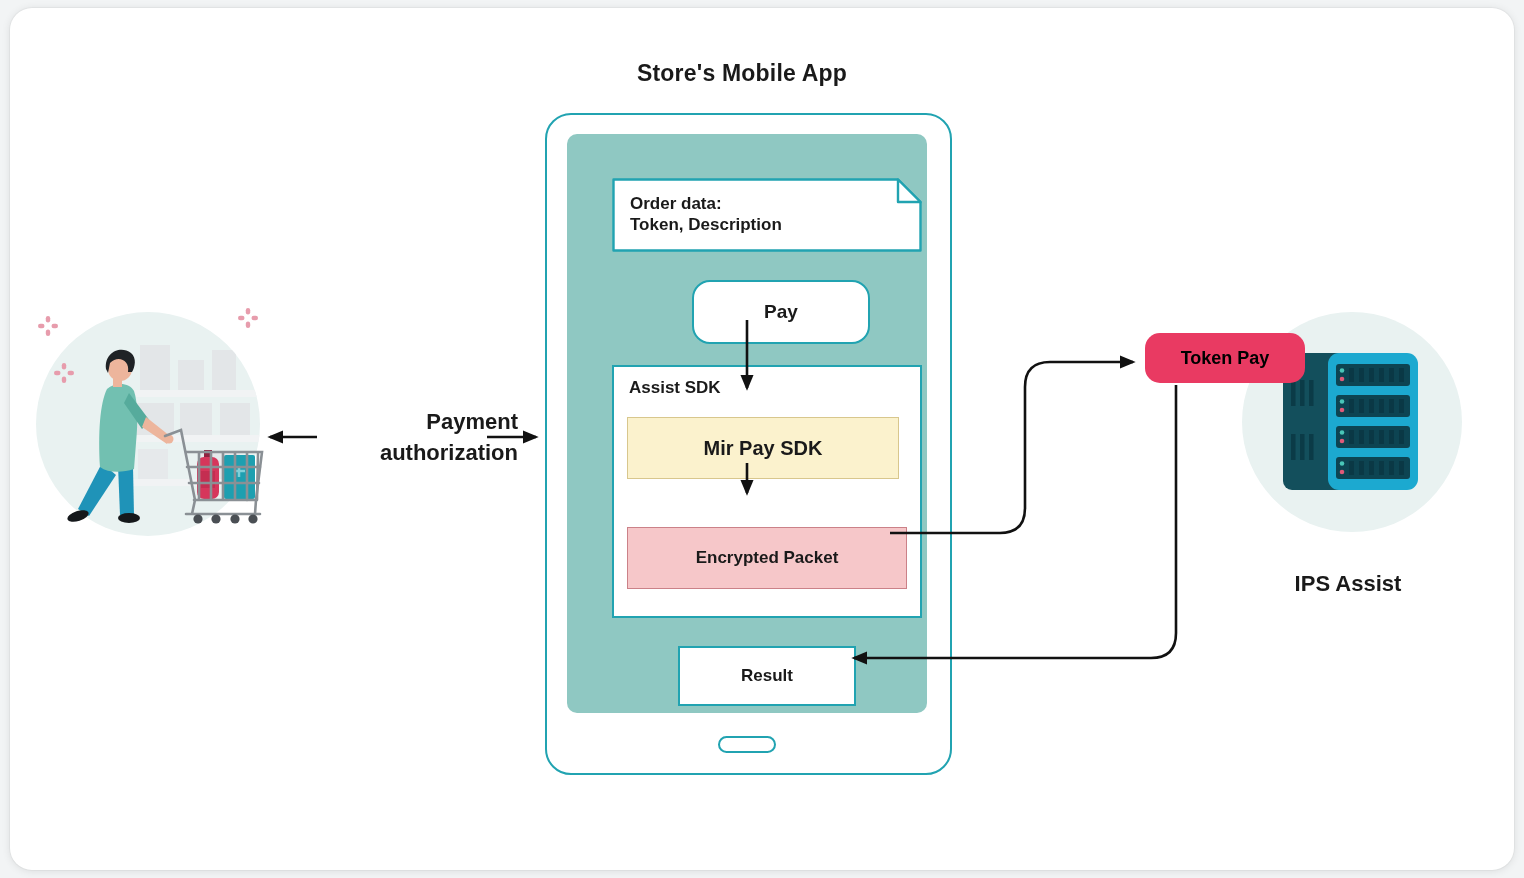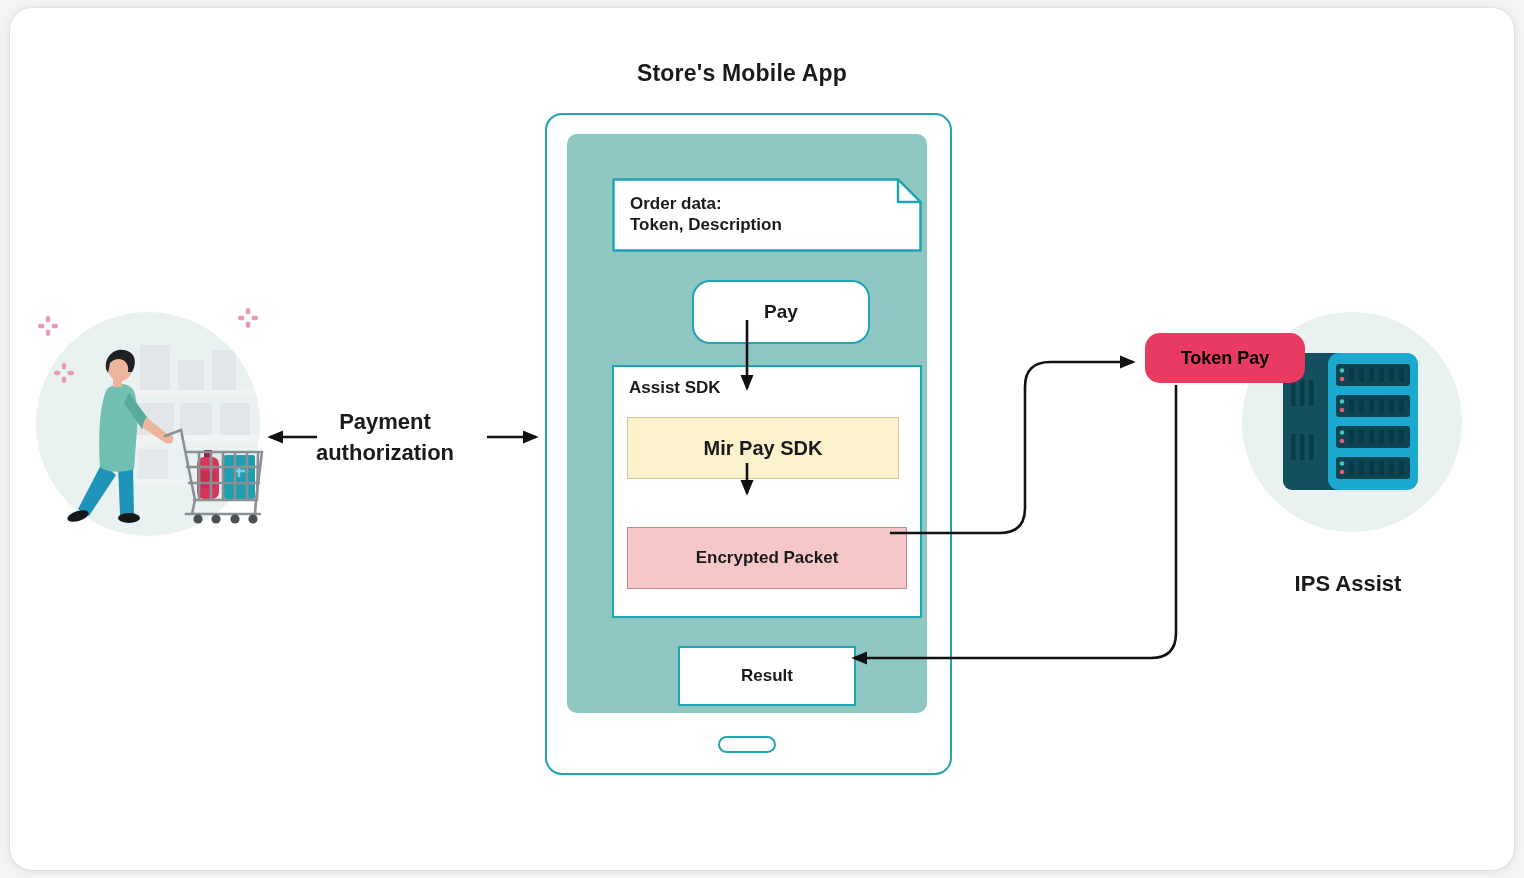--- a/index.html
+++ b/index.html
@@ -15,27 +15,27 @@
     position:absolute; left:10px; top:8px; right:10px; bottom:8px;
     background:#ffffff; border-radius:22px;
     box-shadow:0 1px 8px rgba(0,0,0,.10), 0 0 0 1px rgba(0,0,0,.03);
   }
   .abs { position:absolute; }
   .title {
     left:492px; top:60px; width:500px; text-align:center;
     font-size:23px; font-weight:bold; letter-spacing:.2px;
   }
   .pay-auth {
-    left:280px; top:406px; width:210px; text-align:center;
+    left:308px; top:406px; width:210px; text-align:right;
     font-size:22px; font-weight:bold; line-height:31px;
   }
   
   .phone {
     left:545px; top:113px; width:407px; height:662px;
-    border:2.5px solid var(--teal-border); border-radius:17px; background:#fff;
+    border:2.5px solid var(--teal-border); border-radius:26px; background:#fff;
   }
   .screen {
     position:absolute; left:20px; top:19px; width:360px; height:579px;
     background:var(--screen-teal); border-radius:10px;
   }
   .doc-box { position:absolute; left:45px; top:44px; width:310px; height:74px; }
   .doc-box svg { position:absolute; left:0; top:0; }
   .doc-text {
     position:absolute; left:18px; top:15px; font-size:17px; font-weight:bold; line-height:21px;
   }

